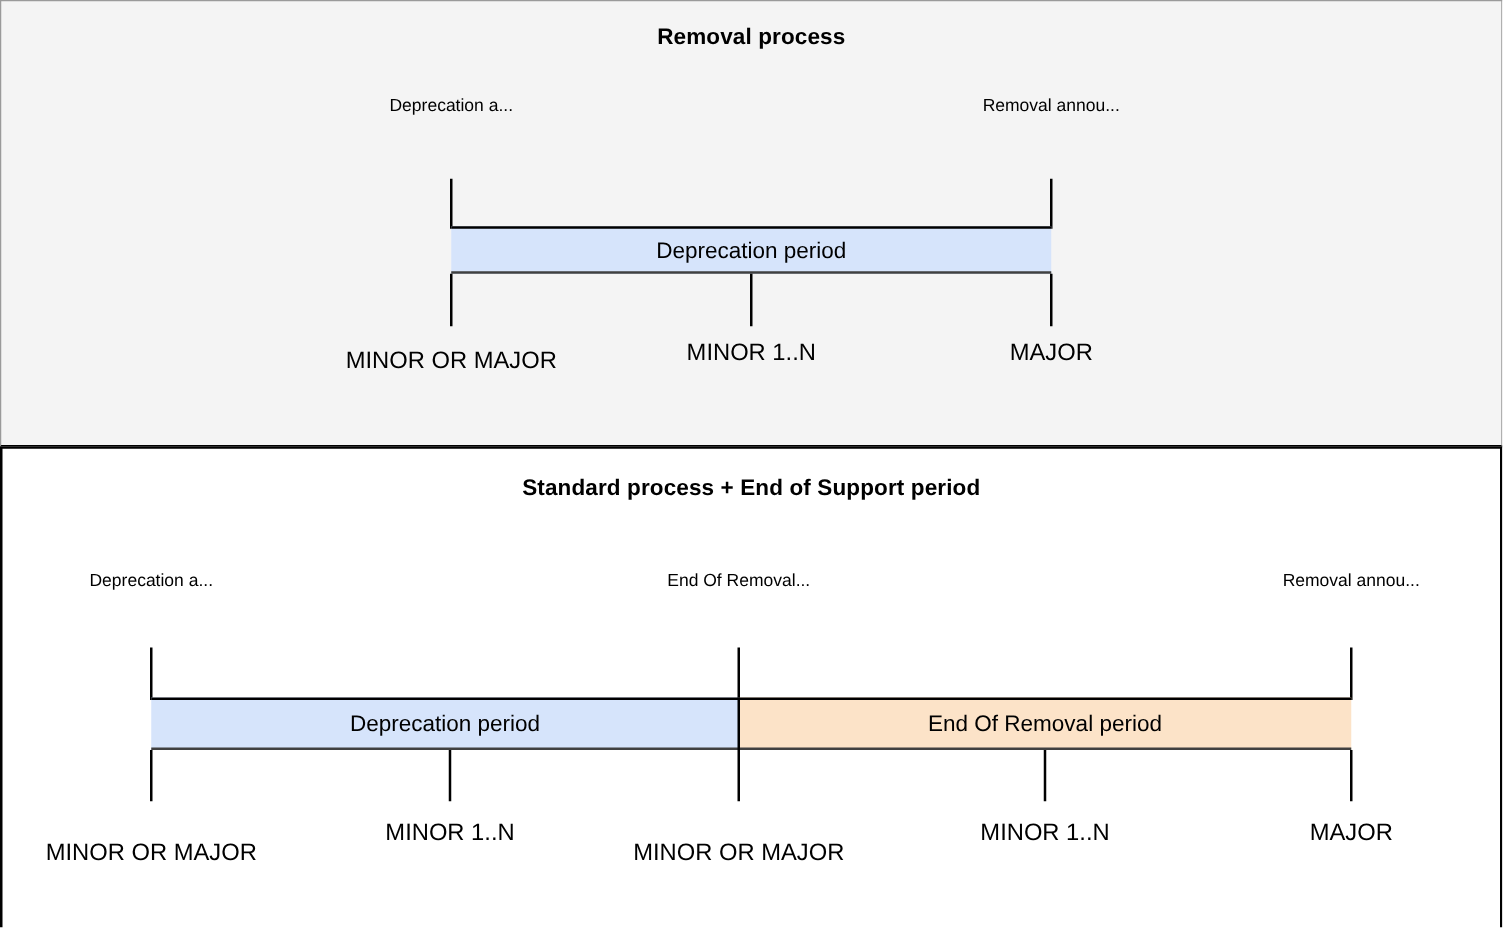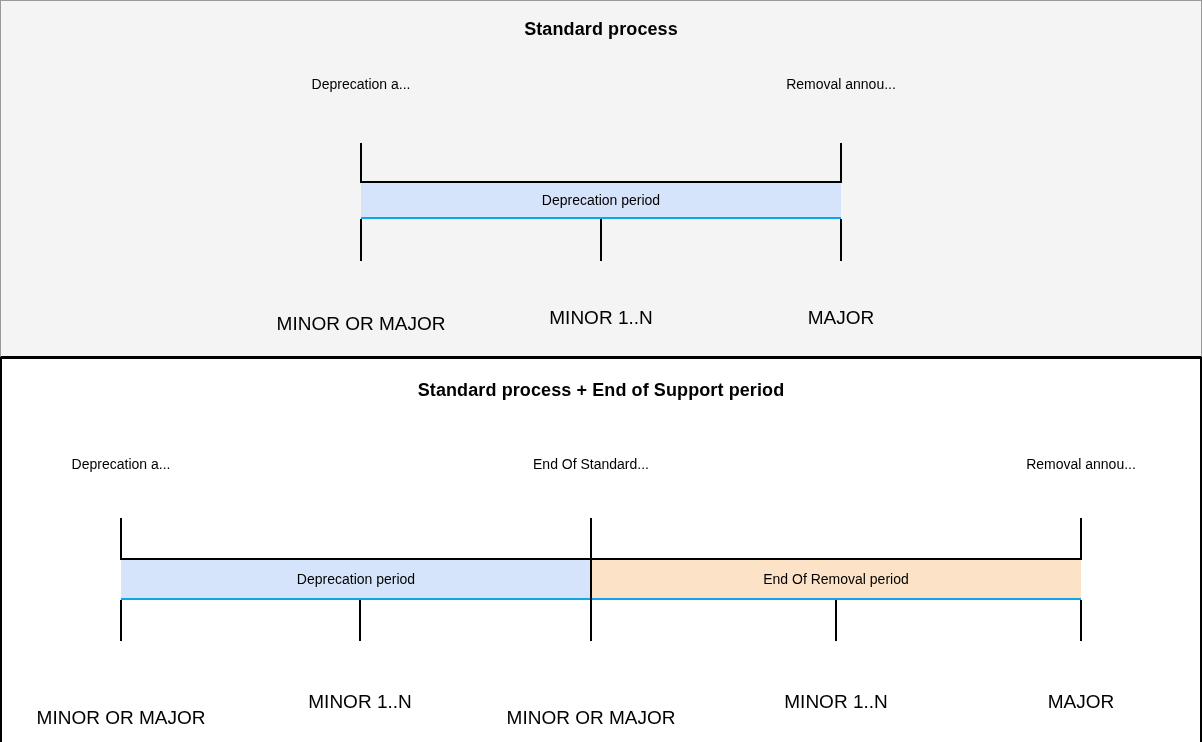--- a/index.html
+++ b/index.html
@@ -71,46 +71,45 @@
     position: absolute;
     width: 2px;
     background: #000000;
   }
 
   
   .period-bar {
     position: absolute;
     box-sizing: border-box;
     border-top: 2px solid #000000;
-    border-bottom: 2px solid #0ea5e9;
+    border-bottom: 2px solid #404040;
     display: flex;
     align-items: center;
     justify-content: center;
-    font-size: 14px;
+    font-size: 18px;
     color: #000000;
     white-space: nowrap;
   }
 
   
   .version-label {
     position: absolute;
     font-size: 19px;
     color: #000000;
     white-space: nowrap;
     transform: translateX(-50%);
-    margin-top: 35px;
   }
 </style>
 </head>
 <body>
 
 <div id="canvas">
 
   <div class="panel" id="panel-top">
-    <div class="panel-title" style="top: 18px;">Standard process</div>
+    <div class="panel-title" style="top: 18px;">Removal process</div>
   </div>
 
   <div class="milestone-label" style="left:361px; top:76px;">Deprecation a...</div>
   <div class="milestone-label" style="left:841px; top:76px;">Removal annou...</div>
 
   <div class="tick" style="left:360px; top:143px; height:40px;"></div>
   <div class="tick" style="left:840px; top:143px; height:40px;"></div>
 
   <div class="period-bar" style="left:361px; top:181px; width:480px; height:38px; background:#d6e4fb;">
     <span>Deprecation period</span>
@@ -122,21 +121,21 @@
 
   <div class="version-label" style="left:361px; top:278px;">MINOR OR MAJOR</div>
   <div class="version-label" style="left:601px; top:272px;">MINOR 1..N</div>
   <div class="version-label" style="left:841px; top:272px;">MAJOR</div>
 
   <div class="panel" id="panel-bottom">
     <div class="panel-title" style="top: 21px;">Standard process + End of Support period</div>
   </div>
 
   <div class="milestone-label" style="left:121px; top:456px;">Deprecation a...</div>
-  <div class="milestone-label" style="left:591px; top:456px;">End Of Standard...</div>
+  <div class="milestone-label" style="left:591px; top:456px;">End Of Removal...</div>
   <div class="milestone-label" style="left:1081px; top:456px;">Removal annou...</div>
 
   <div class="tick" style="left:120px; top:518px; height:42px;"></div>
   <div class="tick" style="left:590px; top:518px; height:42px;"></div>
   <div class="tick" style="left:1080px; top:518px; height:42px;"></div>
 
   <div class="period-bar" style="left:121px; top:558px; width:470px; height:42px; background:#d6e4fb;">
     <span>Deprecation period</span>
   </div>
   <div class="period-bar" style="left:591px; top:558px; width:490px; height:42px; background:#fce3c8;">

